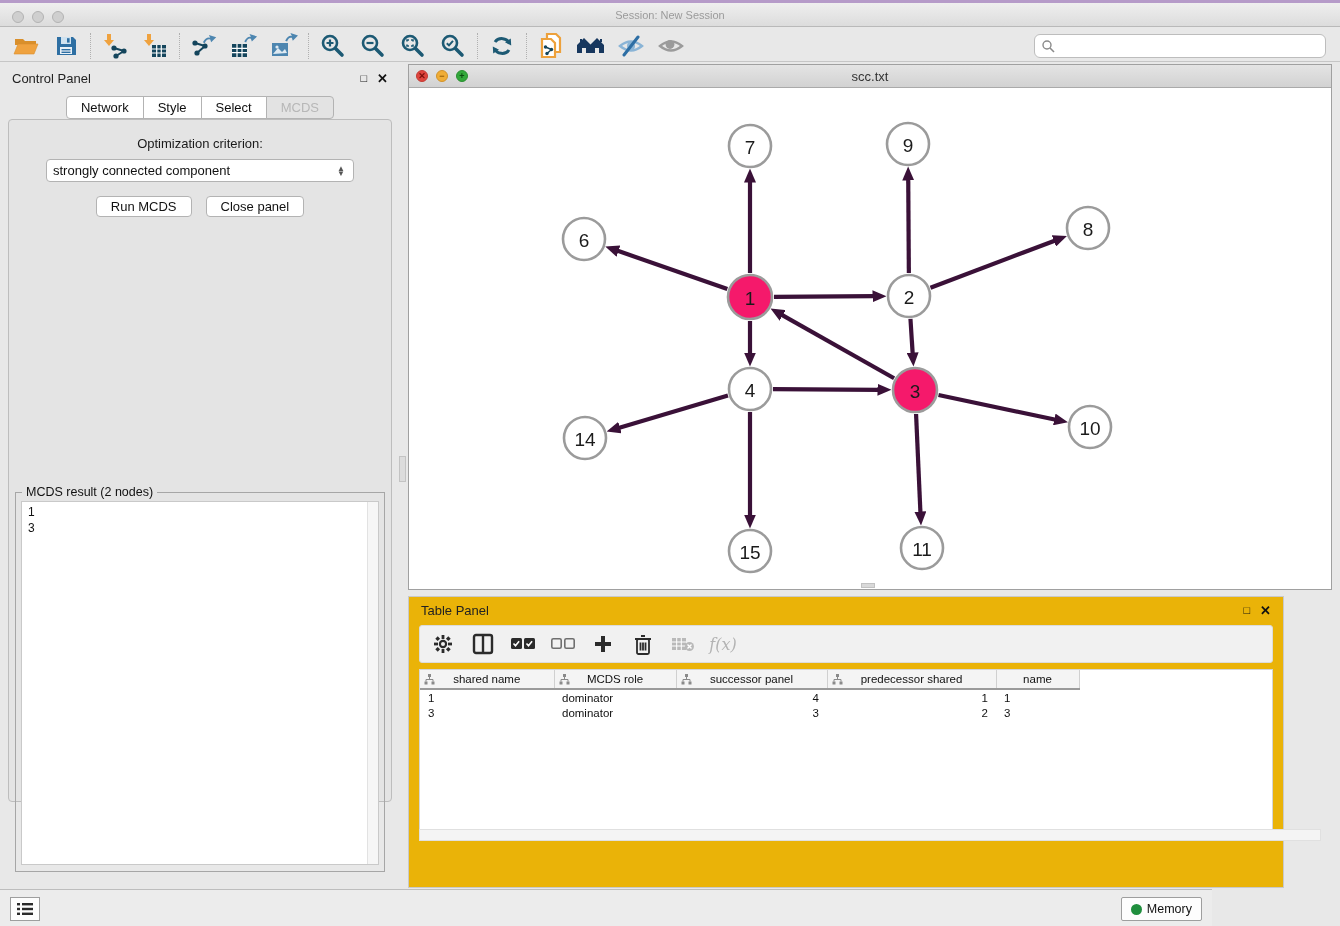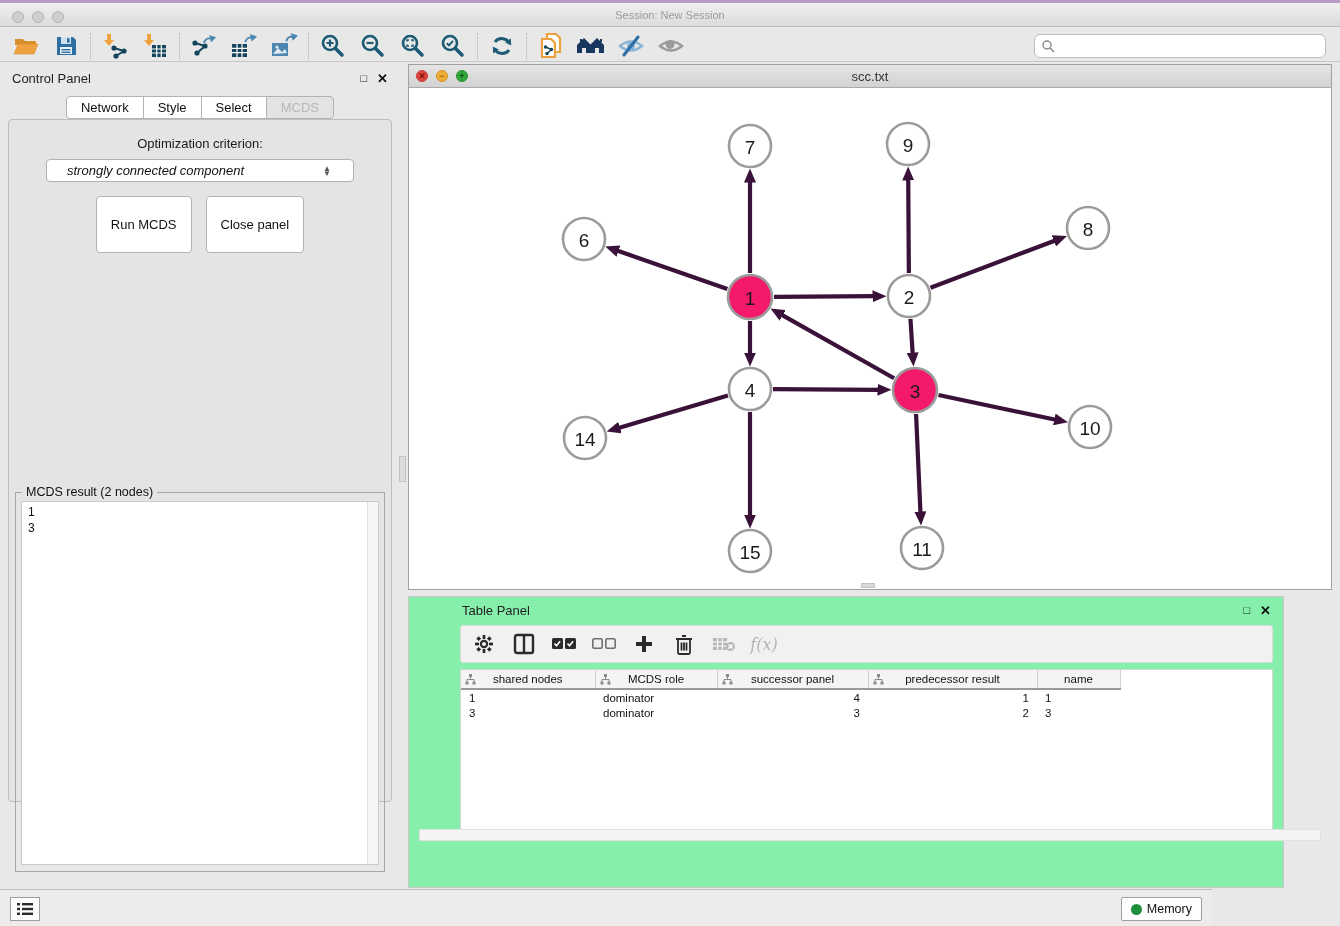--- a/index.html
+++ b/index.html
@@ -30,25 +30,25 @@
   .panel-winbtns span { font-size:13px; color:#111; cursor:default; }
   .cp-tabs { position:absolute; left:0; top:96px; width:400px; display:flex; justify-content:center; }
   .cp-tab { font-size:13px; font-weight:normal; color:#111; background:#fff; border:1px solid #b3b3b3; padding:3px 14px; margin-left:-1px; }
   .cp-tab:first-child { border-radius:4px 0 0 4px; margin-left:0; }
   .cp-tab:last-child { border-radius:0 4px 4px 0; }
   .cp-tab.disabled-selected { background:#e3e3e3; color:#b7b7b7; font-weight:normal; }
   .cp-body { position:absolute; left:8px; top:119px; width:384px; height:683px; background:#e4e4e4;
     border:1px solid #bdbdbd; border-radius:4px; }
   .opt-label { text-align:center; margin-top:16px; font-size:13px; color:#1a1a1a; }
   .dropdown { margin:8px auto 0; width:308px; height:23px; background:#fff; border:1px solid #b3b3b3; border-radius:4px;
-    display:flex; align-items:center; padding:0 20px; font-size:13px; color:#111;font-style:italic; }
+    display:flex; align-items:center; padding:0 6px; font-size:13px; color:#111; }
   .dd-stepper { margin-left:auto; display:flex; flex-direction:column; line-height:5px; font-size:8px; color:#555; padding-right:2px; }
   .btn-row { display:flex; justify-content:center; gap:14px; margin-top:14px; }
   .push-btn { background:#fff; border:1px solid #b3b3b3; border-radius:4px; font-size:13px; color:#111;
-    padding:20px 14px; font-family:"Liberation Sans",sans-serif; }
+    padding:2px 14px; font-family:"Liberation Sans",sans-serif; }
   .result-group { position:absolute; left:6px; top:372px; width:370px; height:380px; border:1px solid #a6a6a6; }
   .result-title { position:absolute; left:6px; top:-8px; background:#e4e4e4; padding:0 4px; font-size:12.5px; color:#111; }
   .result-box { position:absolute; left:5px; top:8px; width:358px; height:364px; background:#fff; border:1px solid #c9c9c9; display:flex; }
   .result-text { flex:1; font-size:12px; color:#111; padding:2px 6px; white-space:pre; line-height:16px; }
   .result-scroll { width:11px; background:#f6f6f6; border-left:1px solid #e2e2e2; }
 
   
   .netwin { position:absolute; left:408px; top:64px; width:924px; height:526px; border:1px solid #a0a0a0; background:#fff; }
   .netwin-titlebar { height:23px; background:linear-gradient(#e4e4e4,#d2d2d2); border-bottom:1px solid #aaa;
     display:flex; align-items:center; justify-content:center; position:relative; }
@@ -56,21 +56,21 @@
   .traffic { position:absolute; left:7px; top:5px; display:flex; gap:8px; }
   .traffic .dot { width:12px; height:12px; border-radius:50%; font-size:9px; font-weight:bold; display:flex; align-items:center; justify-content:center; }
   .dot.red { background:#df453d; border:1px solid #c23b34; color:#7e100c; }
   .dot.yellow { background:#f0ad35; border:1px solid #d2932a; color:#935d07; }
   .dot.green { background:#32a83a; border:1px solid #2a8f31; color:#0c4d10; }
   .canvas { position:relative; width:922px; height:501px; background:#fff; overflow:hidden; }
   .canvas-grip { position:absolute; left:452px; bottom:1px; width:14px; height:5px; background:#d9d9d9; border:1px solid #c2c2c2; }
   .splitter-grip { position:absolute; left:399px; top:456px; width:7px; height:26px; background:#dcdcdc; border:1px solid #c3c3c3; }
 
   
-  .tablepanel { position:absolute; left:408px; top:596px; width:876px; height:292px; background:#86efac; border:1px solid #c9c9c9;padding-left:41px; }
+  .tablepanel { position:absolute; left:408px; top:596px; width:876px; height:292px; background:#eab308; border:1px solid #c9c9c9; }
   .tp-header { height:26px; display:flex; align-items:center; padding:0 12px; }
   .tp-title { font-size:13px; color:#222; }
   .tp-toolbar { margin:2px 10px 0; height:38px; background:#f1f1f1; border:1px solid #dcdcdc; border-radius:3px;
     display:flex; align-items:center; padding:0 10px; gap:14px; }
   .tp-tool { width:26px; height:26px; display:flex; align-items:center; justify-content:center; }
   .fx-label { font-family:"DejaVu Serif", serif; font-style:italic; font-size:16px; color:#b3b3b3; }
   .tp-table-wrap { margin:6px 10px 0; background:#fff; border:1px solid #d5d5d5; height:172px; position:relative; overflow:hidden; }
   table.datatable { border-collapse:collapse; table-layout:fixed; width:659px; font-size:11.5px; }
   table.datatable th { background:#f4f4f4; border-right:1px solid #d0d0d0; border-bottom:2px solid #9a9a9a;
     font-weight:normal; color:#111; height:19px; position:relative; text-align:center; }
@@ -447,39 +447,39 @@
           <col style="width: 169px;">
           <col style="width: 83px;">
         </colgroup>
       <thead>
           <tr id="table-head-row">
             <th><svg class="th-icon" width="11" height="11" viewBox="0 0 11 11">
                 <rect x="4" y="0" width="3" height="3" fill="#8a8a8a"></rect>
                 <path d="M5.5 3 v2.5 M2 5.5 h7 M2 5.5 v2 M9 5.5 v2" stroke="#8a8a8a" stroke-width="1" fill="none"></path>
                 <rect x="0.5" y="7.5" width="3" height="3" fill="#8a8a8a"></rect>
                 <rect x="7.5" y="7.5" width="3" height="3" fill="#8a8a8a"></rect>
-              </svg><span>shared nodes</span></th>
+              </svg><span>shared name</span></th>
             <th><svg class="th-icon" width="11" height="11" viewBox="0 0 11 11">
                 <rect x="4" y="0" width="3" height="3" fill="#8a8a8a"></rect>
                 <path d="M5.5 3 v2.5 M2 5.5 h7 M2 5.5 v2 M9 5.5 v2" stroke="#8a8a8a" stroke-width="1" fill="none"></path>
                 <rect x="0.5" y="7.5" width="3" height="3" fill="#8a8a8a"></rect>
                 <rect x="7.5" y="7.5" width="3" height="3" fill="#8a8a8a"></rect>
               </svg><span>MCDS role</span></th>
             <th><svg class="th-icon" width="11" height="11" viewBox="0 0 11 11">
                 <rect x="4" y="0" width="3" height="3" fill="#8a8a8a"></rect>
                 <path d="M5.5 3 v2.5 M2 5.5 h7 M2 5.5 v2 M9 5.5 v2" stroke="#8a8a8a" stroke-width="1" fill="none"></path>
                 <rect x="0.5" y="7.5" width="3" height="3" fill="#8a8a8a"></rect>
                 <rect x="7.5" y="7.5" width="3" height="3" fill="#8a8a8a"></rect>
               </svg><span>successor panel</span></th>
             <th><svg class="th-icon" width="11" height="11" viewBox="0 0 11 11">
                 <rect x="4" y="0" width="3" height="3" fill="#8a8a8a"></rect>
                 <path d="M5.5 3 v2.5 M2 5.5 h7 M2 5.5 v2 M9 5.5 v2" stroke="#8a8a8a" stroke-width="1" fill="none"></path>
                 <rect x="0.5" y="7.5" width="3" height="3" fill="#8a8a8a"></rect>
                 <rect x="7.5" y="7.5" width="3" height="3" fill="#8a8a8a"></rect>
-              </svg><span>predecessor result</span></th>
+              </svg><span>predecessor shared</span></th>
             <th><span>name</span></th>
           </tr>
         </thead>
       <tbody id="table-body">
           <tr>
             <td class="al">1</td>
             <td class="al">dominator</td>
             <td class="ar">4</td>
             <td class="ar">1</td>
             <td class="al">1</td>

